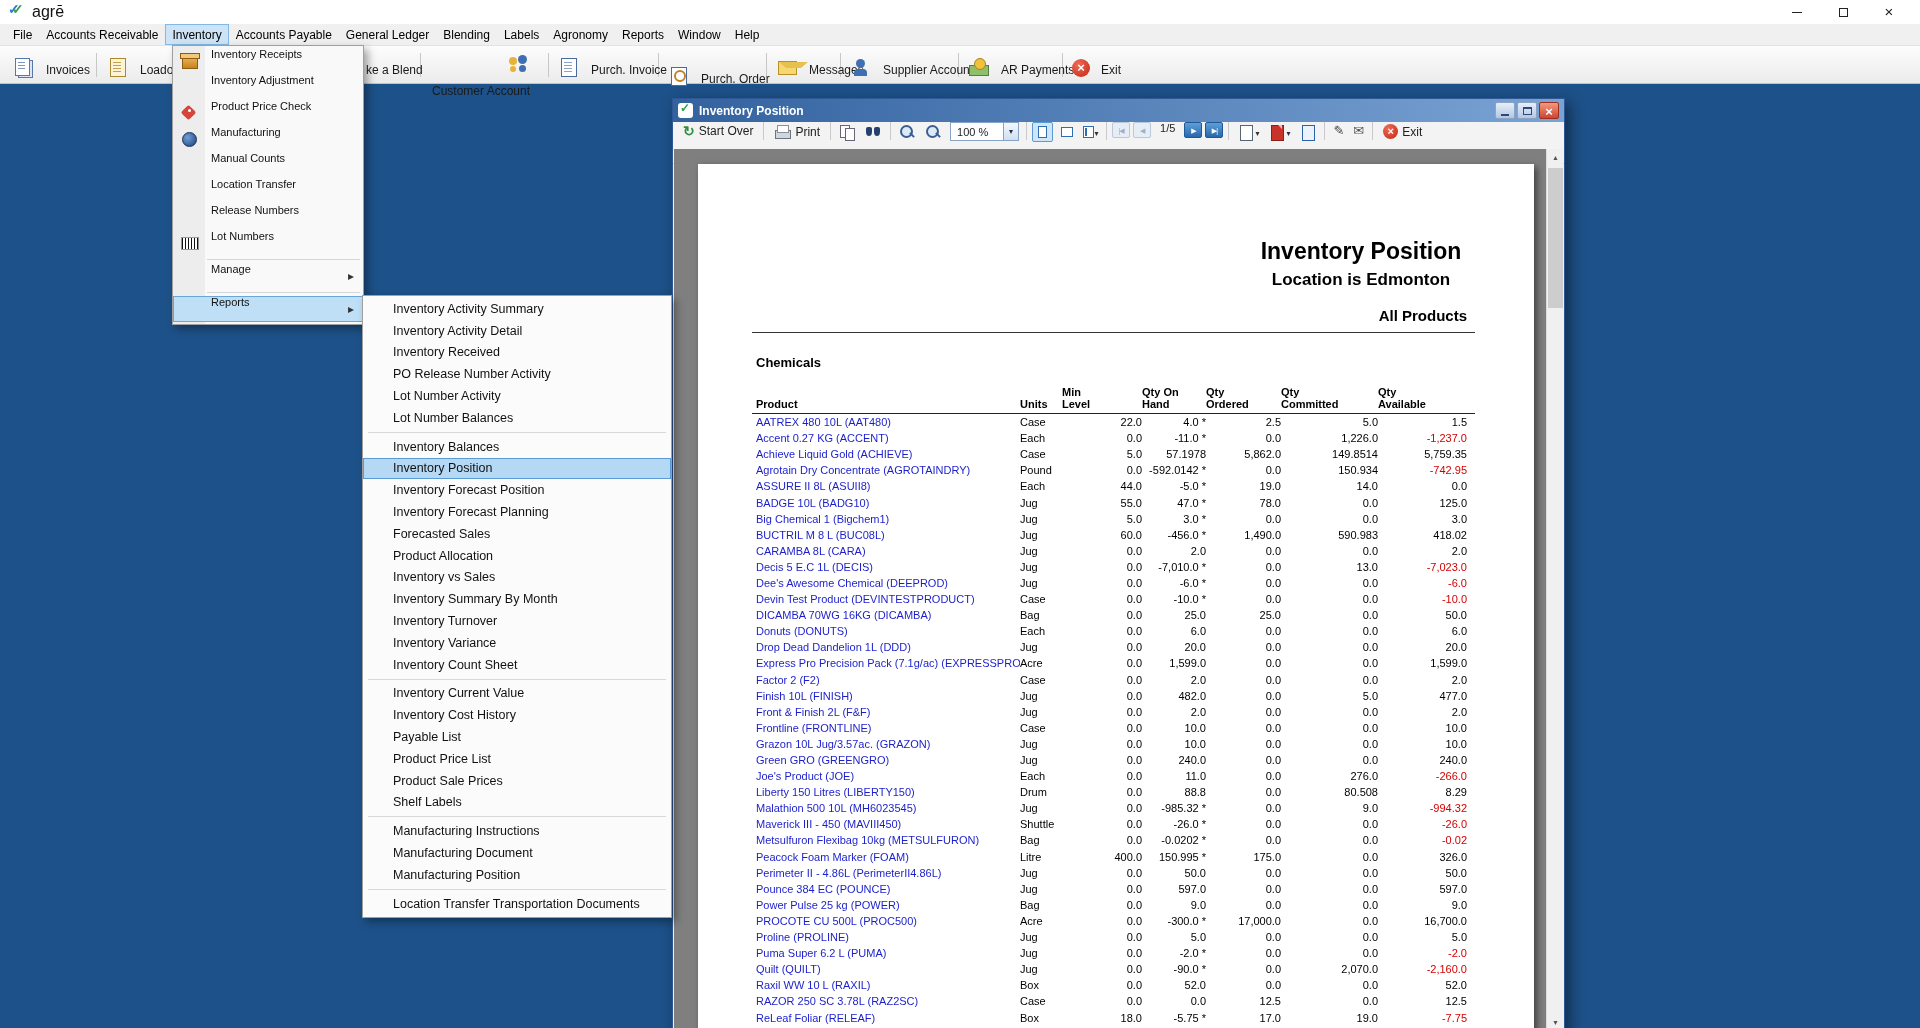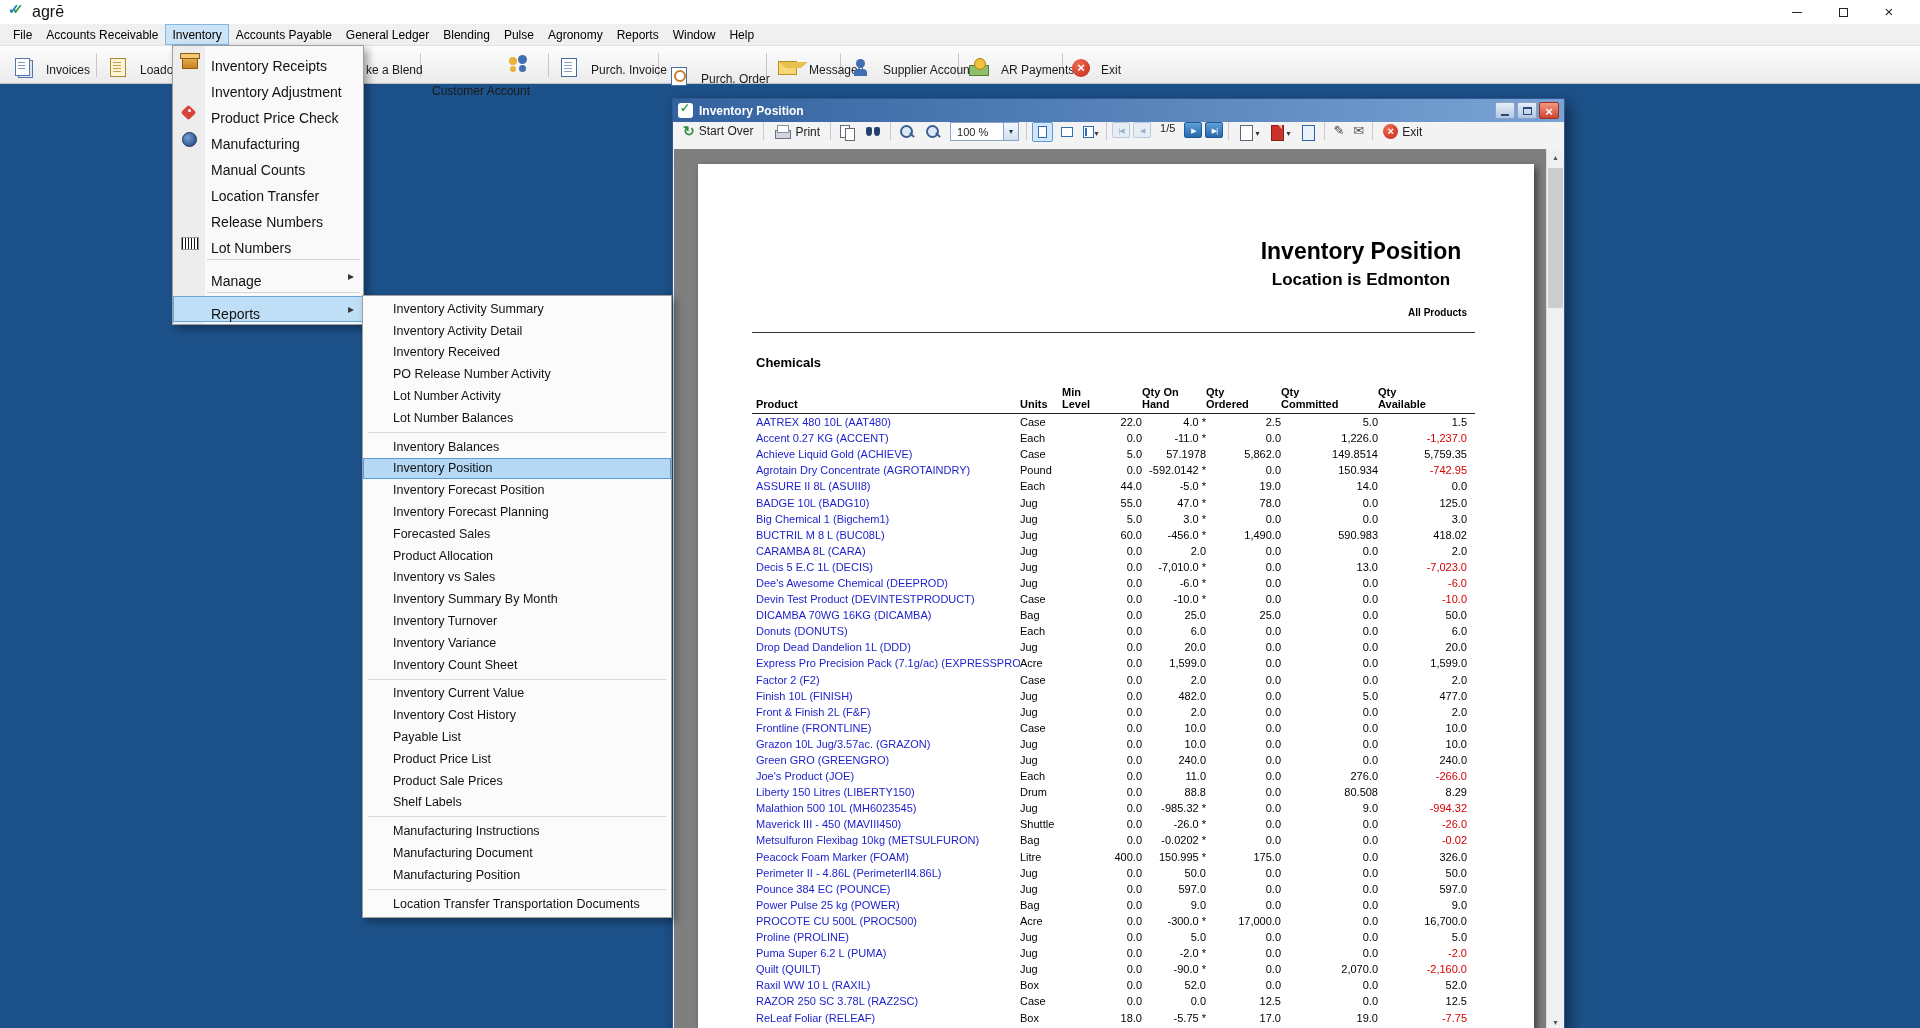--- a/index.html
+++ b/index.html
@@ -43,21 +43,21 @@
 .supplier-account-icon::before{content:"";position:absolute;left:6px;top:2px;width:9px;height:9px;border-radius:50%;background:#3f6fb2}
 .supplier-account-icon::after{content:"";position:absolute;left:4px;top:12px;width:13px;height:7px;border-radius:4px 4px 0 0;background:#3f6fb2}
 .ar-payments-icon::before{content:"";position:absolute;left:1px;top:8px;width:18px;height:9px;background:#8fbf6a;border:1px solid #567f3a}
 .ar-payments-icon::after{content:"";position:absolute;left:6px;top:1px;width:10px;height:10px;border-radius:50%;background:#f0c23c;border:1px solid #a8821d}
 .exit-icon{width:18px;height:18px;border-radius:50%;background:radial-gradient(circle at 35% 30%,#ef6a55,#c22713);position:relative}
 .exit-icon::before{content:"×";position:absolute;left:0;right:0;top:0;bottom:0;color:#fff;font-weight:bold;font-size:13px;line-height:17px;text-align:center}
 
 
 .menu{position:absolute;border:1px solid #a0a0a0;box-shadow:4px 4px 8px rgba(0,0,0,.35);z-index:50;padding:2px 0}
 #inv-menu{left:172px;top:45px;width:192px;background:linear-gradient(to right,#ededed 0,#ededed 32px,#f9f9f9 32px)}
-.mi{height:26px;display:flex;align-items:flex-end;padding-left:38px;font-size:14px;color:#111;position:relative}
+.mi{height:26px;display:flex;align-items:flex-start;padding-left:38px;font-size:11px;color:#111;position:relative}
 .mi-icon{position:absolute;left:6px;top:3px;width:20px;height:19px}
 .mi.hl{background:#bfdff7;box-shadow:inset 0 0 0 1px #6aa6d8}
 .mi-arrow::before{content:"▸";position:absolute;right:9px;top:6px;font-size:12px;color:#333}
 .mi-sep{height:1px;background:#d6d6d6;margin:3px 3px 3px 34px}
 .receipts-icon::before{content:"";position:absolute;left:3px;top:6px;width:14px;height:10px;background:linear-gradient(#eab052,#c8821e);border:1px solid #8d5c12}
 .receipts-icon::after{content:"";position:absolute;left:1px;top:2px;width:18px;height:4px;background:#f3c879;border:1px solid #8d5c12}
 .price-check-icon::before{content:"";position:absolute;left:4px;top:4px;width:11px;height:11px;background:#d8443a;transform:rotate(45deg);border-radius:2px}
 .price-check-icon::after{content:"";position:absolute;left:9px;top:6px;width:3px;height:3px;background:#fff;border-radius:50%}
 .manufacturing-icon::before{content:"";position:absolute;left:3px;top:3px;width:13px;height:13px;border-radius:50%;background:radial-gradient(circle at 35% 35%,#6f9fd8,#1d3e78);border:1px solid #16305c}
 .barcode-icon::before{content:"";position:absolute;left:2px;top:4px;width:16px;height:11px;background:repeating-linear-gradient(90deg,#111 0 1px,#fff 1px 3px);border:1px solid #999}
@@ -120,21 +120,21 @@
 .g-last::before{content:"▶|"}
 .ct-page{font-size:11px;padding:0 6px;color:#222}
 .exit-icon.small{width:15px;height:15px}
 .exit-icon.small::before{font-size:11px;line-height:14px}
 
 
 .viewer{position:absolute;top:50px;left:1px;right:1px;bottom:0;background:#7f7f7f;overflow:hidden}
 .page{position:absolute;left:24px;top:15px;width:836px;height:1900px;background:#fff;box-shadow:3px 3px 7px rgba(0,0,0,.5)}
 .rpt-title{position:absolute;left:463px;top:74px;width:400px;text-align:center;font-size:23px;font-weight:bold;color:#000}
 .rpt-subtitle{position:absolute;left:463px;top:106px;width:400px;text-align:center;font-size:17px;font-weight:bold;color:#000}
-.rpt-filter{position:absolute;right:67px;top:143px;font-size:10px;font-weight:bold;color:#000}
+.rpt-filter{position:absolute;right:67px;top:143px;font-size:15px;font-weight:bold;color:#000}
 .rpt-hr{position:absolute;left:54px;top:168px;width:723px;height:1px;background:#333}
 .rpt-section{position:absolute;left:58px;top:191px;font-size:13px;font-weight:bold;color:#000}
 .rpt-table{position:absolute;left:54px;top:222px;width:723px}
 .rt-grid{display:grid;grid-template-columns:264px 42px 80px 64px 75px 97px 89px;padding:0 8px 0 4px}
 .rt-head{align-items:end;padding-bottom:3px;border-bottom:1px solid #222;font-size:11px;font-weight:bold;line-height:12px}
 .rt-head .num{white-space:pre-line}
 .rt-row{height:16.1px;align-items:center;font-size:11px;line-height:16px;white-space:nowrap}
 .rt-row span{overflow:hidden}
 .c-prod{color:#1a1ecb}
 .c-unit{color:#000}
@@ -170,21 +170,21 @@
     </div>
   </div>
 
   <div class="menubar" id="menubar">
       <div class="mb-item">File</div>
       <div class="mb-item">Accounts Receivable</div>
       <div class="mb-item active">Inventory</div>
       <div class="mb-item">Accounts Payable</div>
       <div class="mb-item">General Ledger</div>
       <div class="mb-item">Blending</div>
-      <div class="mb-item">Pulse</div>
+      <div class="mb-item">Labels</div>
       <div class="mb-item">Agronomy</div>
       <div class="mb-item">Reports</div>
       <div class="mb-item">Window</div>
       <div class="mb-item">Help</div>
     </div>
 
   <div class="toolbar" id="main-toolbar">
       <span class="tsep" style="left: 96px;"></span>
       <span class="tsep" style="left: 420px;"></span>
       <span class="tsep" style="left: 548px;"></span>

